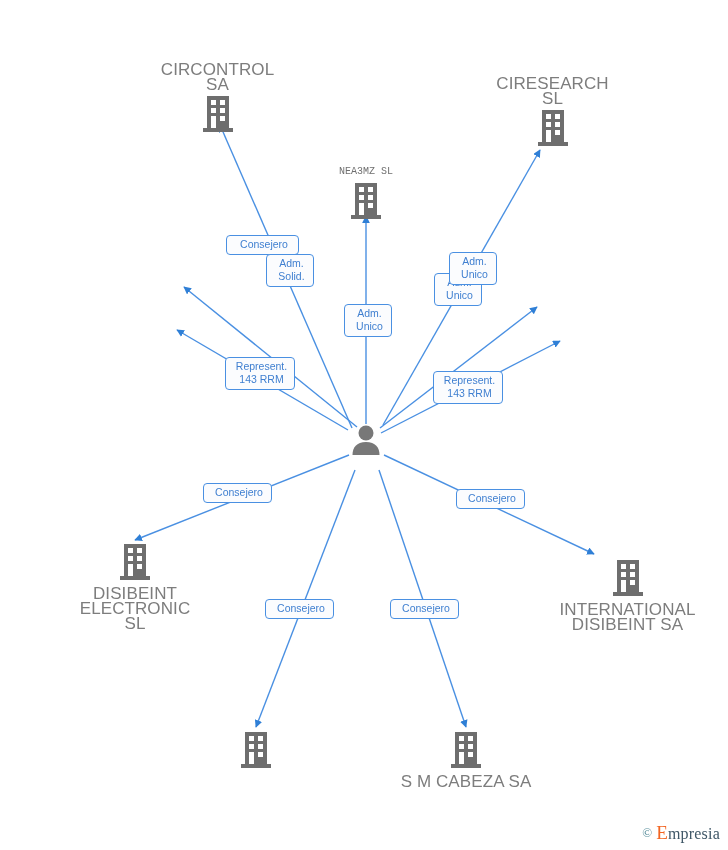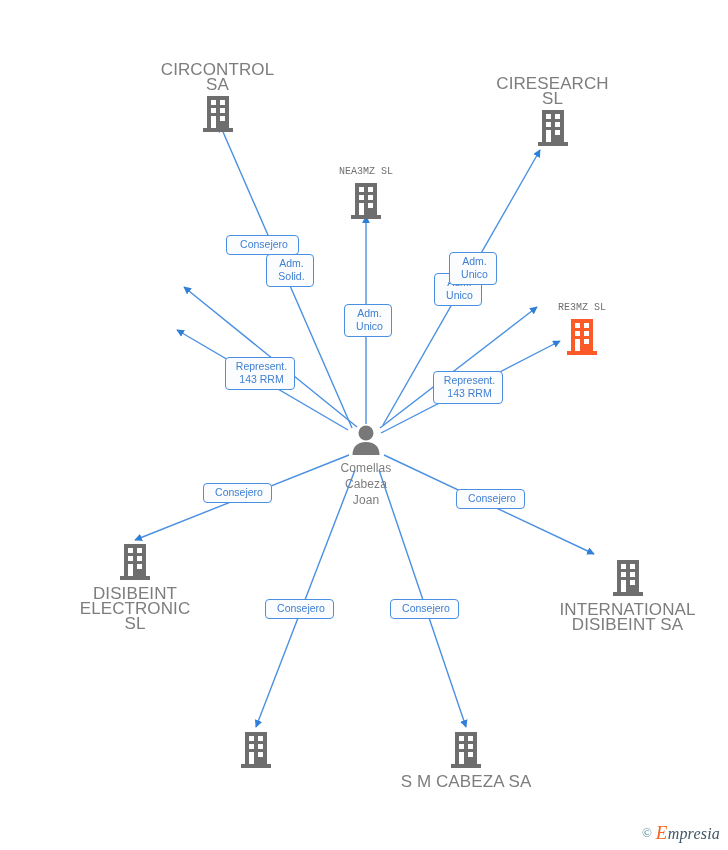--- a/index.html
+++ b/index.html
@@ -50,21 +50,20 @@
     right:8px;bottom:6px;
     display:flex;align-items:center;gap:4px;
   }
   .watermark .copy{
     font-size:13px;color:#5a8f9c;
     font-family:"Liberation Serif", serif;
   }
   .watermark .brand{
     font-size:16px;
     font-family:"Liberation Serif", serif;
-    font-style:italic;
     color:#3f5767;
     letter-spacing:.2px;
   }
   .watermark .brand .e{color:#f26522;font-size:19px;}
 </style>
 </head>
 <body>
 
 <div id="canvas">
 
@@ -155,50 +154,28 @@
           <rect x="8" y="14" width="5" height="5"></rect>
           <rect x="17" y="14" width="5" height="5"></rect>
           <rect x="8" y="22" width="5" height="12"></rect>
           <rect x="17" y="22" width="5" height="5"></rect>
         </g>
       </svg>
     </span>
   </div>
 
 
-  <div class="node company mono cap-top highlight" style="left:522px;top:300px;width:120px;">
-    <span class="caption">RE3MZ  SL</span>
-    <span class="glyph">
-      <svg width="30" height="40" viewBox="0 0 30 40" aria-hidden="true">
-        <g fill="#fc5a29">
-          <rect x="4" y="2" width="22" height="32"></rect>
-          <rect x="0" y="34" width="30" height="4"></rect>
-        </g>
-        <g fill="#ffffff">
-          <rect x="8" y="6" width="5" height="5"></rect>
-          <rect x="17" y="6" width="5" height="5"></rect>
-          <rect x="8" y="14" width="5" height="5"></rect>
-          <rect x="17" y="14" width="5" height="5"></rect>
-          <rect x="8" y="22" width="5" height="12"></rect>
-          <rect x="17" y="22" width="5" height="5"></rect>
-        </g>
-      </svg>
-    </span>
-  </div>
 
   <div class="node person" style="left:306px;top:424px;width:120px;">
     <span class="glyph">
       <svg width="34" height="32" viewBox="0 0 34 32" aria-hidden="true">
         <circle cx="17" cy="9" r="7.5" fill="#787878"></circle>
         <path d="M 17 18 C 7.5 18 3.5 23.5 3.5 31 L 30.5 31 C 30.5 23.5 26.5 18 17 18 Z" fill="#787878"></path>
       </svg>
     </span>
-    <span class="caption">Comellas
-Cabeza
-Joan</span>
   </div>
 
   <div class="node company" style="left:45px;top:542px;width:180px;">
     <span class="glyph">
       <svg width="30" height="40" viewBox="0 0 30 40" aria-hidden="true">
         <g fill="#6e6e6e">
           <rect x="4" y="2" width="22" height="32"></rect>
           <rect x="0" y="34" width="30" height="4"></rect>
         </g>
         <g fill="#ffffff">

